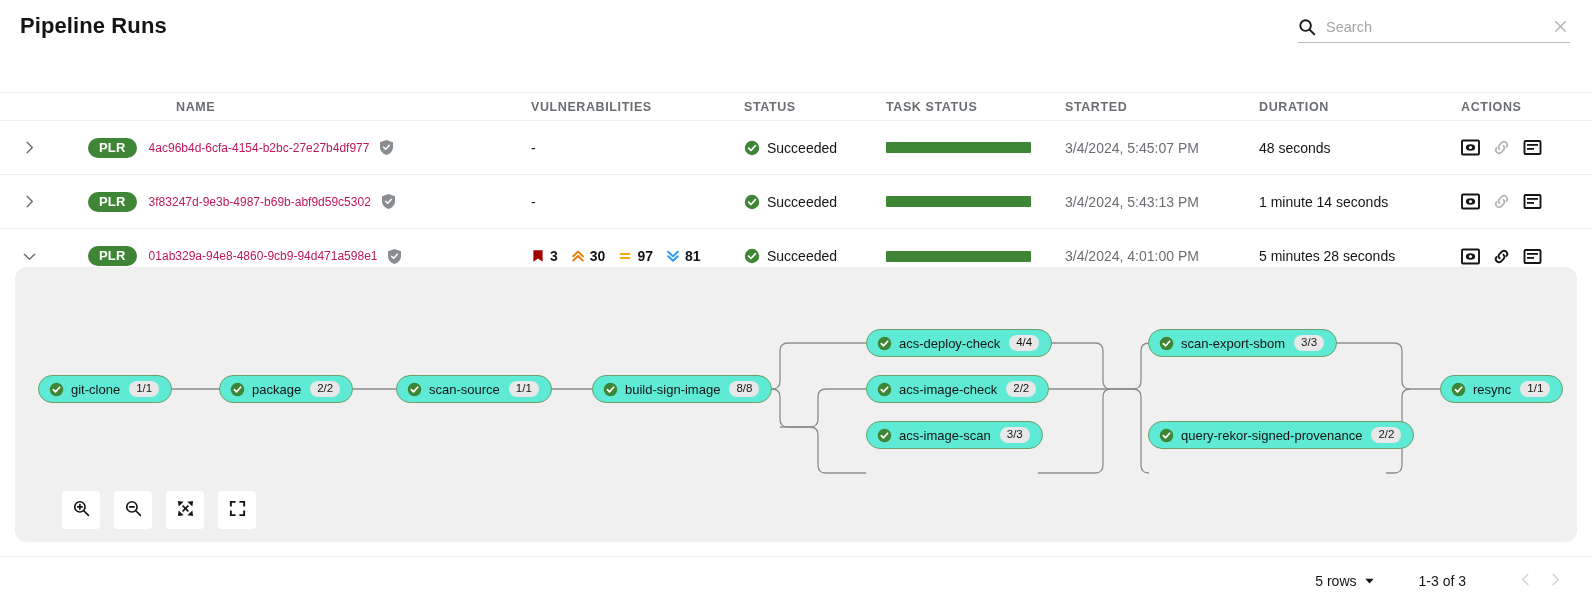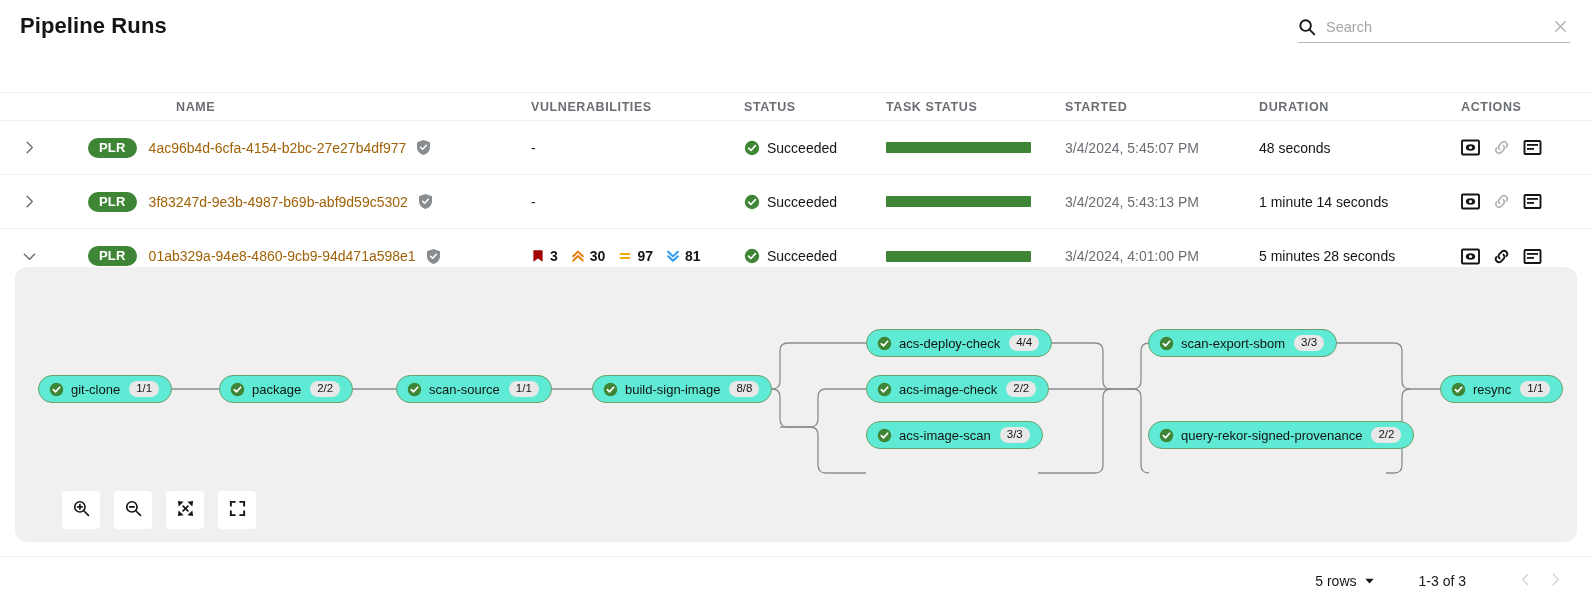--- a/index.html
+++ b/index.html
@@ -70,21 +70,21 @@
   .thead .c-name{ padding-left:88px; }
   .thead .c-act { padding-left:4px; }
 
   .chev{ width:15px;height:15px;cursor:pointer;display:block; }
 
   .plr-badge{
     background:#3e8635; color:#fff; font-size:13px; font-weight:bold;
     border-radius:11px; padding:3px 11px 4px; line-height:1;
     letter-spacing:.2px; margin-right:12px;
   }
-  .name-text{ color:#a16207; font-size:14px; }
+  .name-text{ color:#be185d; font-size:12px; }
   .shield-icon{ width:17px;height:17px;margin-left:9px;flex:0 0 17px; }
 
   .vuln-dash{ color:#151515; }
   .vuln-group{ display:flex; align-items:center; gap:5px; margin-right:13px; }
   .vuln-group:last-child{ margin-right:0; }
   .vuln-ico{ width:14px;height:14px;display:block; }
   .vuln-num{ font-weight:bold; font-size:14px; color:#151515; }
 
   .status-ico{ width:16px;height:16px;margin-right:7px;flex:0 0 16px; }
 

